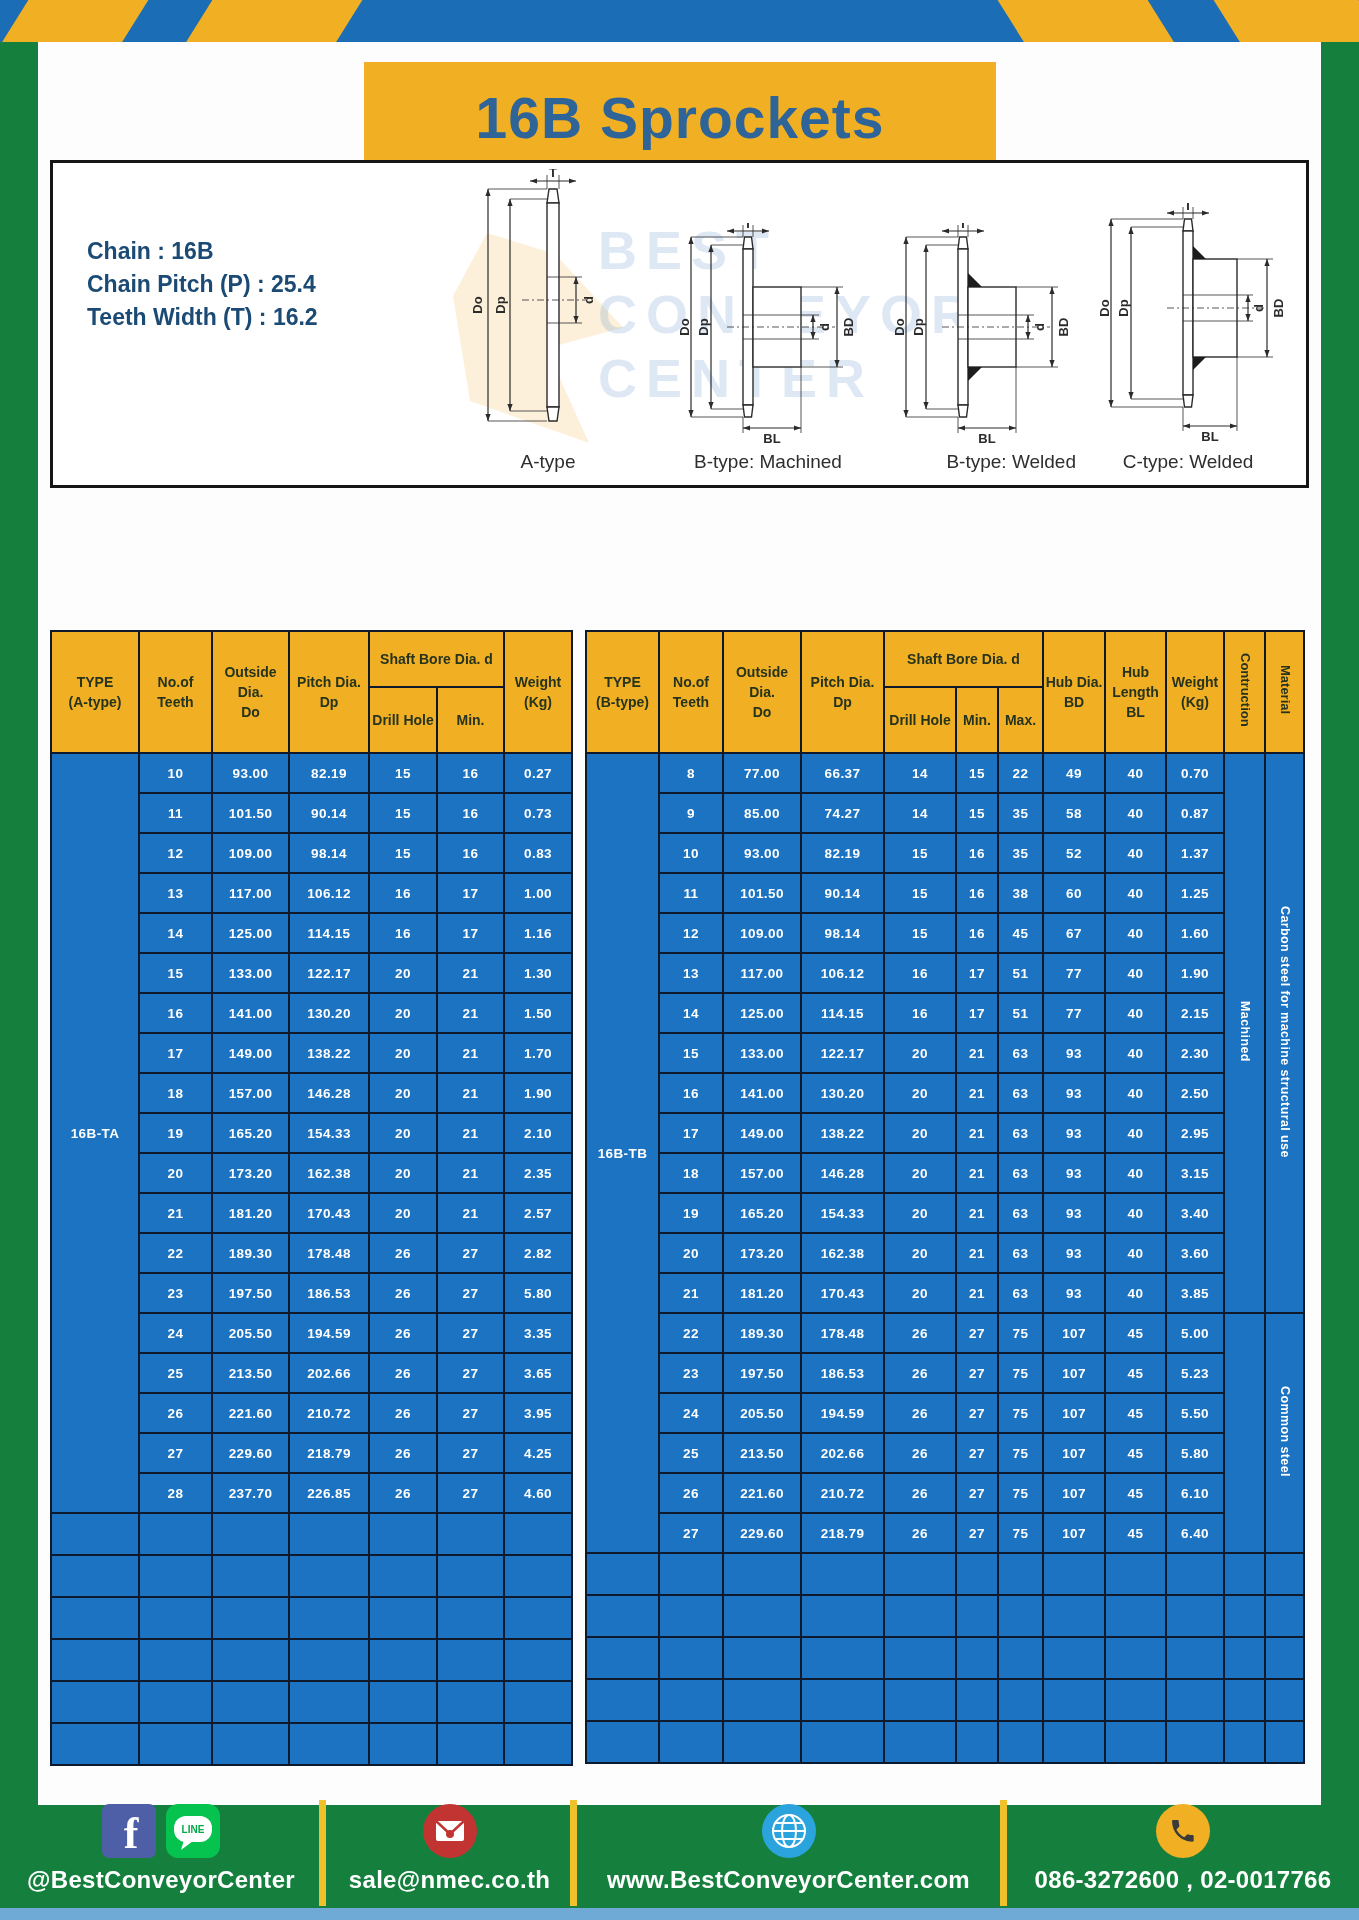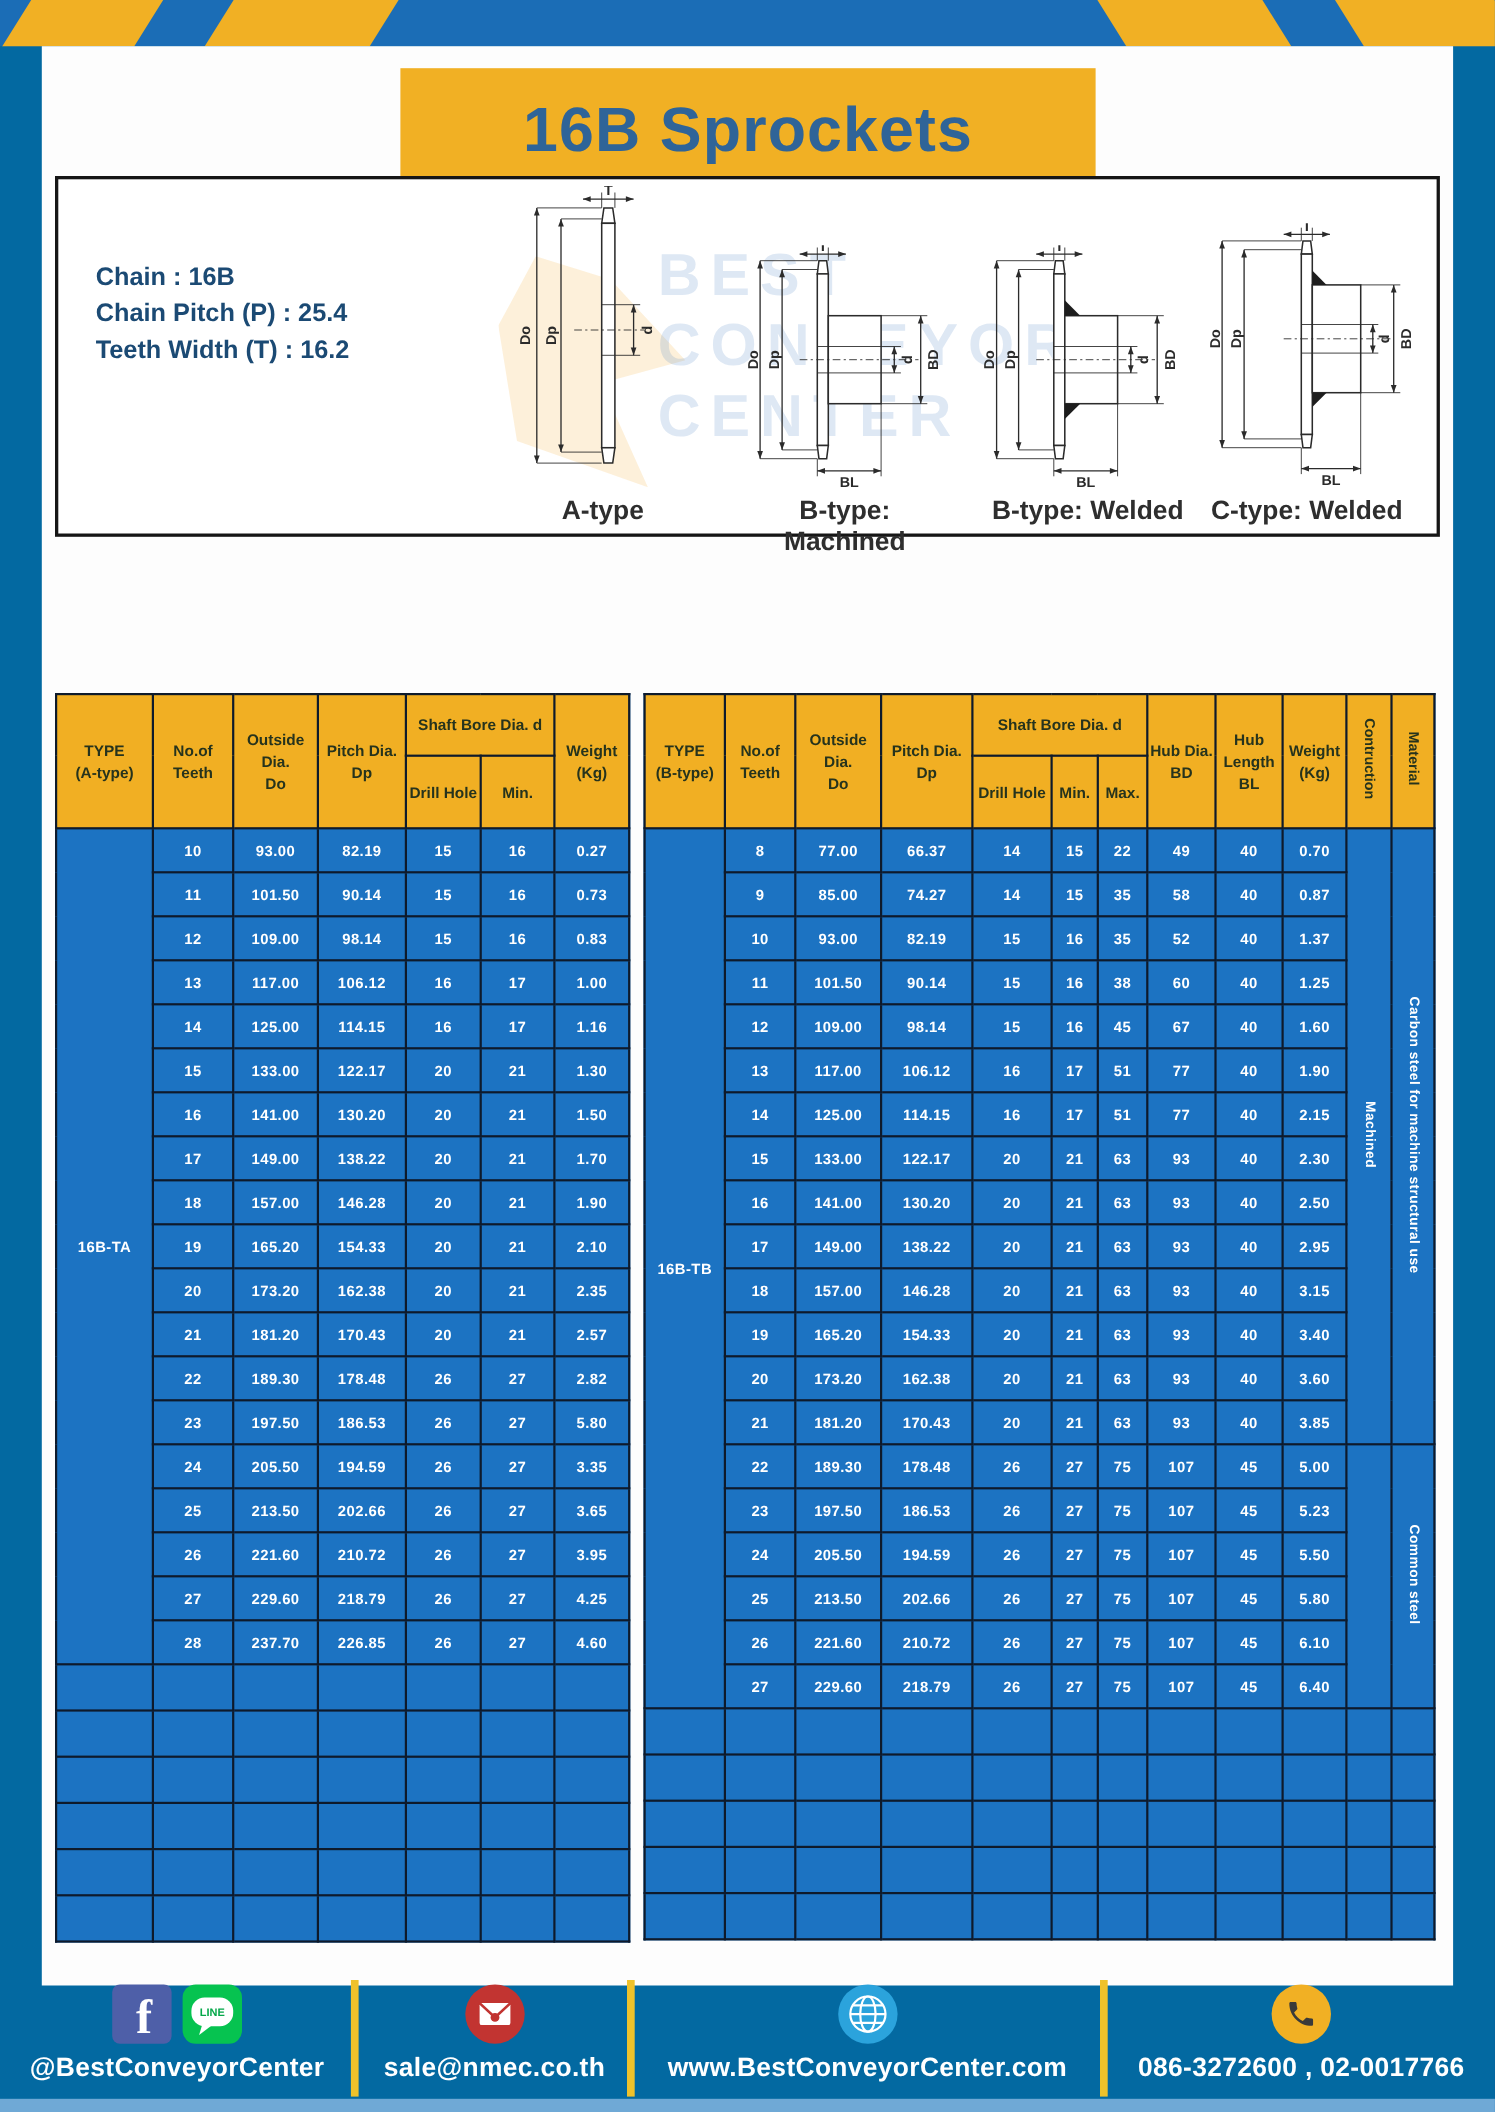--- a/index.html
+++ b/index.html
@@ -1,33 +1,33 @@
 <!DOCTYPE html>
 <html><head>
 <meta charset="utf-8">
 <style>
   html,body{margin:0;padding:0;background:#14548f;}
-  #page{position:relative;width:1359px;height:1920px;background:#0369a1;overflow:hidden;
+  #page{position:relative;width:1359px;height:1920px;background:#15803d;overflow:hidden;
         font-family:"Liberation Sans",sans-serif;}
   
   #top-band{position:absolute;left:0;top:0;width:1359px;height:42px;background:#1B6DB6;overflow:hidden;}
   .stripe{position:absolute;top:-12px;height:70px;background:#F1B024;}
   .stripe.l{transform:skewX(-32deg);}
   .stripe.r{transform:skewX(32deg);}
   
   #white-panel{position:absolute;left:38px;top:42px;width:1283px;height:1763px;background:#FDFDFD;}
   
   #title-box{position:absolute;left:364px;top:62px;width:632px;height:112px;background:#F1B024;}
   #title-box .t{width:100%;height:112px;line-height:112px;text-align:center;font-size:57px;font-weight:800;
                 color:#2F6498;letter-spacing:1px;}
   
   #diagram-box{position:absolute;left:50px;top:160px;width:1259px;height:328px;background:#fff;
                border:3px solid #161616;box-sizing:border-box;}
   #spec-list{position:absolute;left:34px;top:72px;font-size:23px;font-weight:bold;color:#1B4A74;line-height:33px;}
-  .caption{position:absolute;top:288px;text-align:center;font-size:24px;color:#2e2e2e;font-weight:bold;}
+  .caption{position:absolute;top:288px;text-align:center;font-size:19px;color:#2e2e2e;font-weight:normal;}
   .diagram{position:absolute;}
   .diagram line{stroke:#2b2b2b;stroke-width:1.2;}
   .diagram line.ext{stroke-width:0.8;}
   .diagram line.cl{stroke-width:0.8;stroke-dasharray:7 3 2 3;}
   .diagram rect.part,.diagram polygon.part{fill:#fff;stroke:#2b2b2b;stroke-width:1.4;}
   .diagram polygon.weld{fill:#1d1d1d;stroke:none;}
   .diagram text{font-family:"Liberation Sans",sans-serif;font-size:13px;fill:#2b2b2b;font-weight:bold;}
   #watermark{position:absolute;left:545px;top:55px;width:560px;pointer-events:none;}
   #watermark div{font-size:54px;font-weight:800;letter-spacing:9px;color:rgba(90,140,200,0.20);line-height:64px;}
   #wm-orange{position:absolute;left:400px;top:70px;width:170px;height:210px;pointer-events:none;

